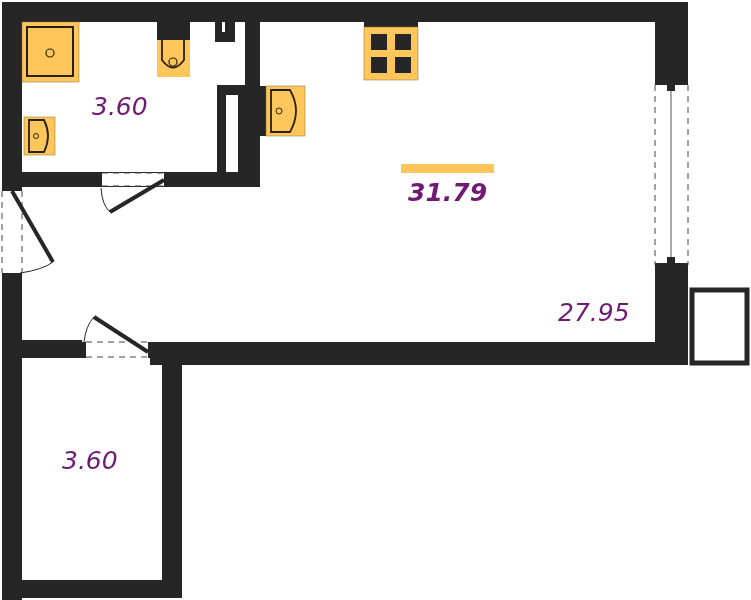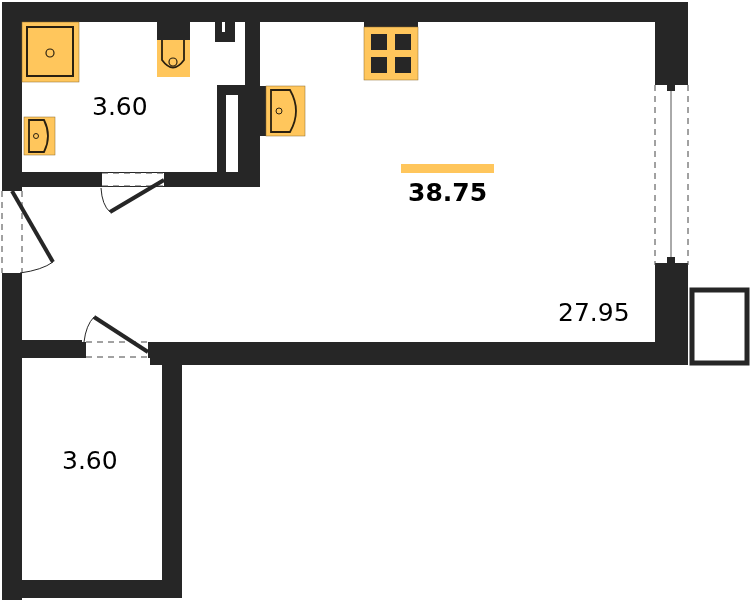--- a/index.html
+++ b/index.html
@@ -1,18 +1,18 @@
 <!DOCTYPE html>
 <html><head>
 <meta charset="utf-8">
 <style>
   html, body { margin:0; padding:0; background:#ffffff; }
   body { width:751px; height:600px; position:relative; overflow:hidden; font-family:"DejaVu Sans", sans-serif; }
   svg { position:absolute; left:0; top:0; }
-  .label { position:absolute; color:#000000; font-family:"DejaVu Sans", sans-serif; white-space:nowrap; }
+  .label { position:absolute; color:#701a75; font-family:"DejaVu Sans", sans-serif; white-space:nowrap;font-style:italic; }
   .area-small { font-size:25px; }
   .area-total { font-size:25px; font-weight:bold; }
 </style>
 </head>
 <body>
 
 <svg width="751" height="600" viewBox="0 0 751 600">
 
   <g fill="#262626">
 
@@ -115,15 +115,15 @@
     <rect x="371" y="34" width="16" height="16" fill="#262626"></rect>
     <rect x="395" y="34" width="16" height="16" fill="#262626"></rect>
     <rect x="371" y="57" width="16" height="16" fill="#262626"></rect>
     <rect x="395" y="57" width="16" height="16" fill="#262626"></rect>
   </g>
 
   <rect x="401" y="164" width="93" height="9" fill="#FFC65C"></rect>
 </svg>
 
 <div class="label area-small" style="left:92px; top:92px;">3.60</div>
-<div class="label area-total" style="left:408px; top:178px;">38.75</div>
+<div class="label area-total" style="left:408px; top:178px;">31.79</div>
 <div class="label area-small" style="left:558px; top:298px;">27.95</div>
 <div class="label area-small" style="left:62px; top:446px;">3.60</div>
 
 </body></html>

